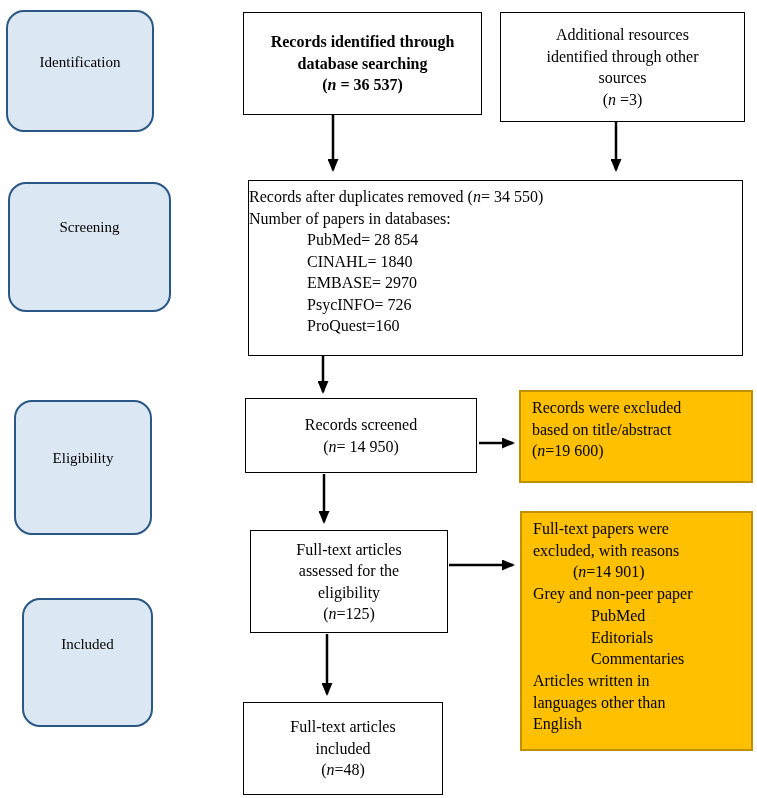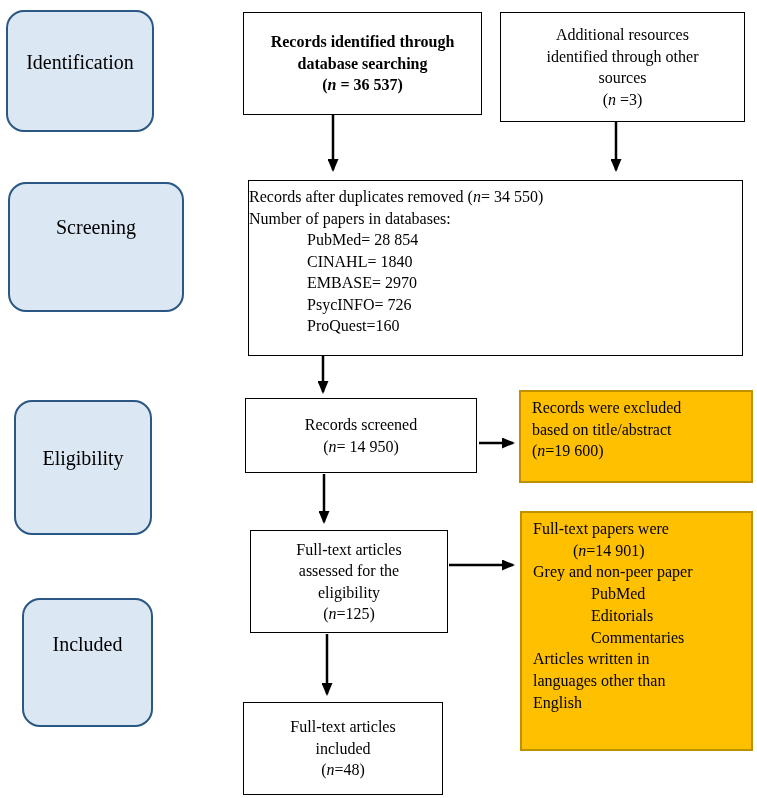--- a/index.html
+++ b/index.html
@@ -17,21 +17,21 @@
   }
   
   .stage {
     position: absolute;
     background: var(--stage-fill, #dbe7f3);
     border: 2px solid var(--stage-border, #2a5783);
     border-radius: 18px;
     display: flex;
     align-items: center;
     justify-content: center;
-    font-size: 20px;
+    font-size: 15px;
     padding-bottom: 18px;
   }
   
   .pbox {
     position: absolute;
     background: #ffffff;
     border: 1.5px solid var(--box-border, #000);
     font-size: 16px;
     line-height: 21.5px;
   }
@@ -65,21 +65,21 @@
   svg.arrows .head { fill: var(--arrow, #000); }
 </style>
 </head>
 <body>
 
 <div class="canvas">
 
   <div class="stage" style="left:6px; top:10px; width:148px; height:122px;">
     <span>Identification</span>
   </div>
-  <div class="stage" style="left:8px; top:182px; width:176px; height:130px; padding-bottom:40px;">
+  <div class="stage" style="left:8px; top:182px; width:163px; height:130px; padding-bottom:40px;">
     <span>Screening</span>
   </div>
   <div class="stage" style="left:14px; top:400px; width:138px; height:135px;">
     <span>Eligibility</span>
   </div>
   <div class="stage" style="left:22px; top:598px; width:131px; height:129px; padding-bottom:36px;">
     <span>Included</span>
   </div>
 
   <div class="pbox center" style="left:243px; top:12px; width:239px; height:103px;font-weight:bold;">
@@ -124,20 +124,21 @@
     </div>
 
   <div class="xbox" style="left:519px; top:390px; width:234px; height:93px;">
       <div class="line">Records were excluded</div>
       <div class="line">based on title/abstract</div>
       <div class="line">(<i>n</i>=19 600)</div>
     </div>
 
   <div class="xbox" style="left:520px; top:511px; width:233px; height:240px;">
       <div class="line">Full-text papers were</div>
+      <div class="line">excluded, with reasons</div>
       <div class="line indent-sm">(<i>n</i>=14 901)</div>
       <div class="line">Grey and non-peer paper</div>
       <div class="line indent">PubMed</div>
       <div class="line indent">Editorials</div>
       <div class="line indent">Commentaries</div>
       <div class="line">Articles written in</div>
       <div class="line">languages other than</div>
       <div class="line">English</div>
     </div>
 

